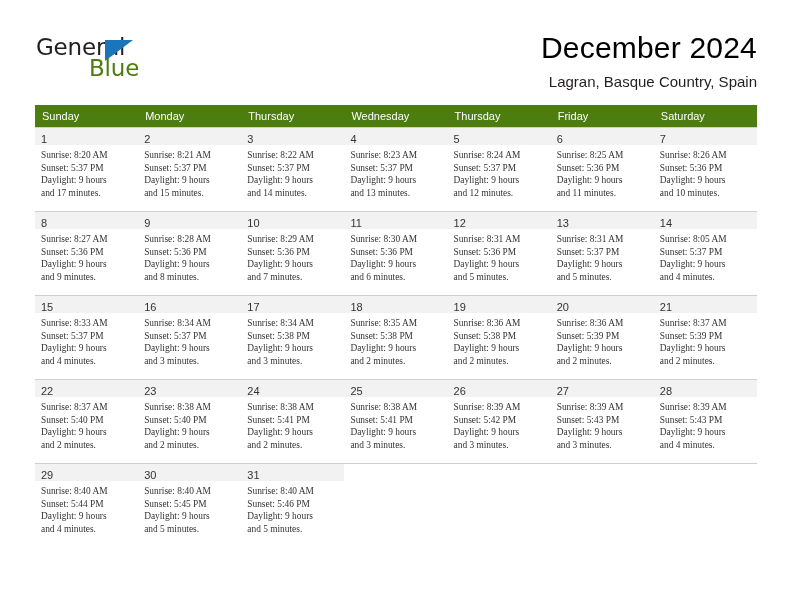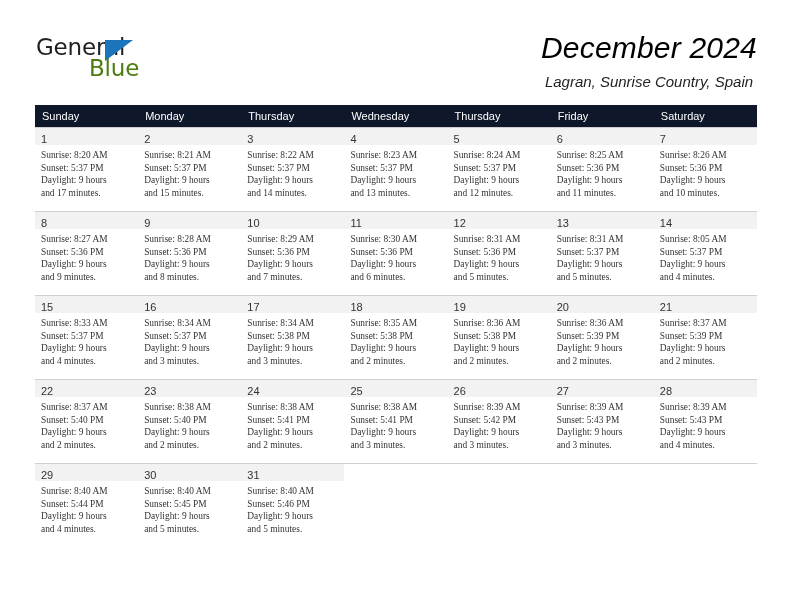--- a/index.html
+++ b/index.html
@@ -62,22 +62,21 @@
     font-size: 23px;
     letter-spacing: -0.2px;
     color: #4d7c0f;
     font-family: "DejaVu Sans", sans-serif;
     font-weight: 400;
   }
   .title-block {
     position: absolute;
     right: 35px;
     top: 30px;
-    text-align: center;
-    font-style: italic;
+    text-align: right;
   }
   .cal-title {
     font-size: 30px;
     font-weight: 400;
     color: #000000;
     line-height: 36px;
     letter-spacing: 0.2px;
   }
   .cal-subtitle {
     font-size: 15px;
@@ -90,21 +89,21 @@
   
   .calendar {
     position: absolute;
     left: 35px;
     top: 105px;
     width: 722px;
     border-collapse: collapse;
     table-layout: fixed;
   }
   .calendar th {
-    background: #0f172a;
+    background: #4d7c0f;
     color: #ffffff;
     font-size: 11px;
     font-weight: 400;
     text-align: left;
     padding: 5px 0 5px 7px;
     height: 11px;
     border: none;
   }
   .calendar td {
     vertical-align: top;
@@ -154,21 +153,21 @@
 <div class="page">
 
   <div class="header">
     <div class="brand">
       <span class="brand-general">General</span>
       <span class="brand-tri"></span>
       <span class="brand-blue">Blue</span>
     </div>
     <div class="title-block">
       <div class="cal-title">December 2024</div>
-      <div class="cal-subtitle">Lagran, Sunrise Country, Spain</div>
+      <div class="cal-subtitle">Lagran, Basque Country, Spain</div>
     </div>
   </div>
 
   <table class="calendar">
     <thead>
       <tr>
         <th>Sunday</th>
         <th>Monday</th>
         <th>Thursday</th>
         <th>Wednesday</th>

